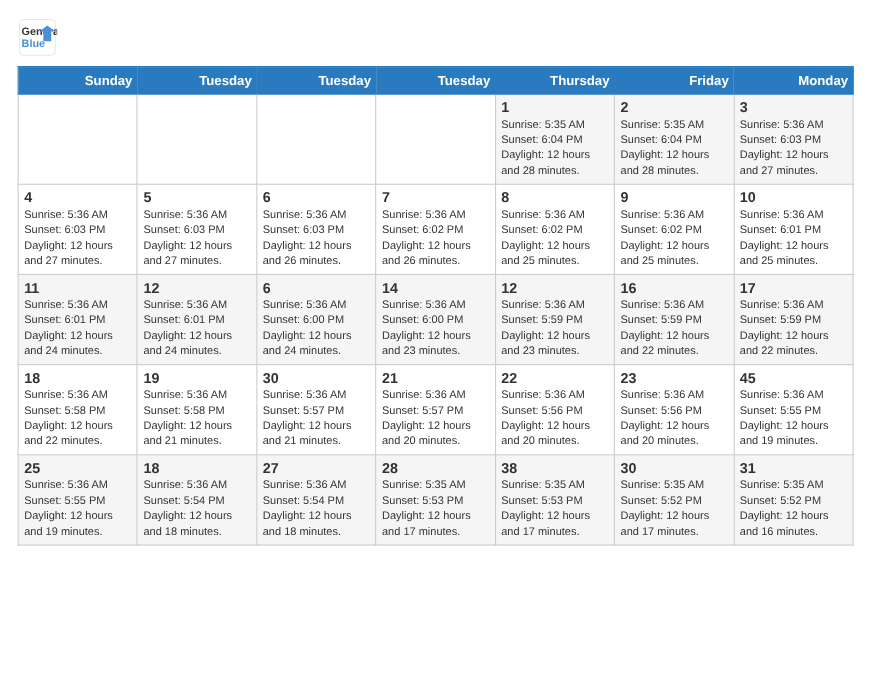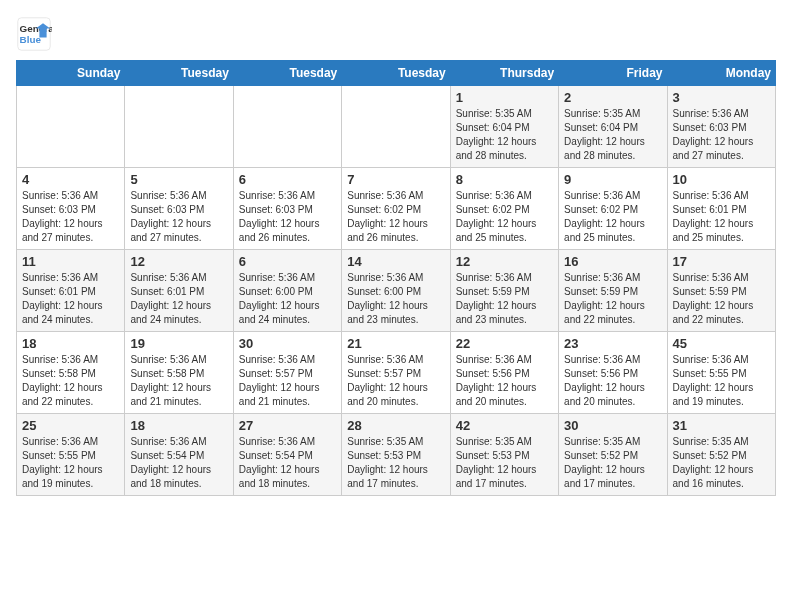--- a/index.html
+++ b/index.html
@@ -231,21 +231,21 @@
         </td>
         <td>
           <span class="day-number">27</span>
           <div class="cell-text">Sunrise: 5:36 AM<br>Sunset: 5:54 PM<br>Daylight: 12 hours<br>and 18 minutes.</div>
         </td>
         <td>
           <span class="day-number">28</span>
           <div class="cell-text">Sunrise: 5:35 AM<br>Sunset: 5:53 PM<br>Daylight: 12 hours<br>and 17 minutes.</div>
         </td>
         <td>
-          <span class="day-number">42</span>
+          <span class="day-number">38</span>
           <div class="cell-text">Sunrise: 5:35 AM<br>Sunset: 5:53 PM<br>Daylight: 12 hours<br>and 17 minutes.</div>
         </td>
         <td>
           <span class="day-number">30</span>
           <div class="cell-text">Sunrise: 5:35 AM<br>Sunset: 5:52 PM<br>Daylight: 12 hours<br>and 17 minutes.</div>
         </td>
         <td>
           <span class="day-number">31</span>
           <div class="cell-text">Sunrise: 5:35 AM<br>Sunset: 5:52 PM<br>Daylight: 12 hours<br>and 16 minutes.</div>
         </td>

